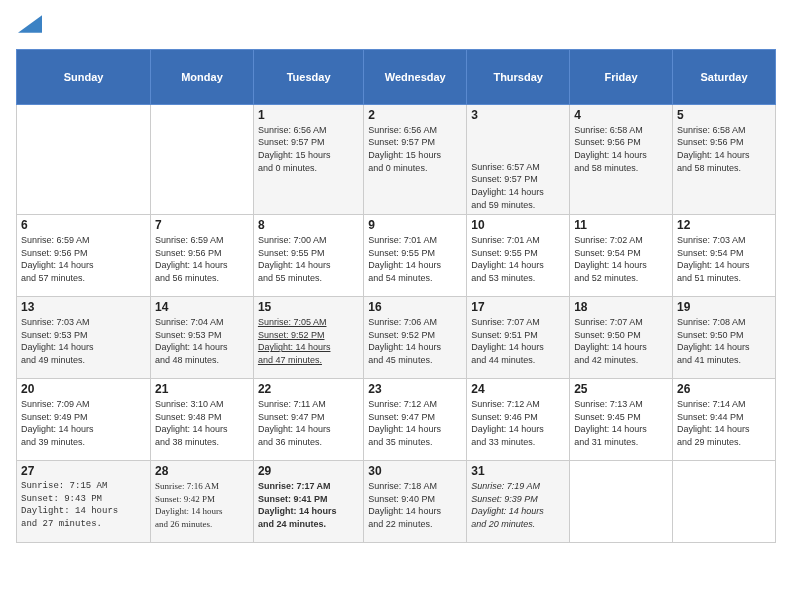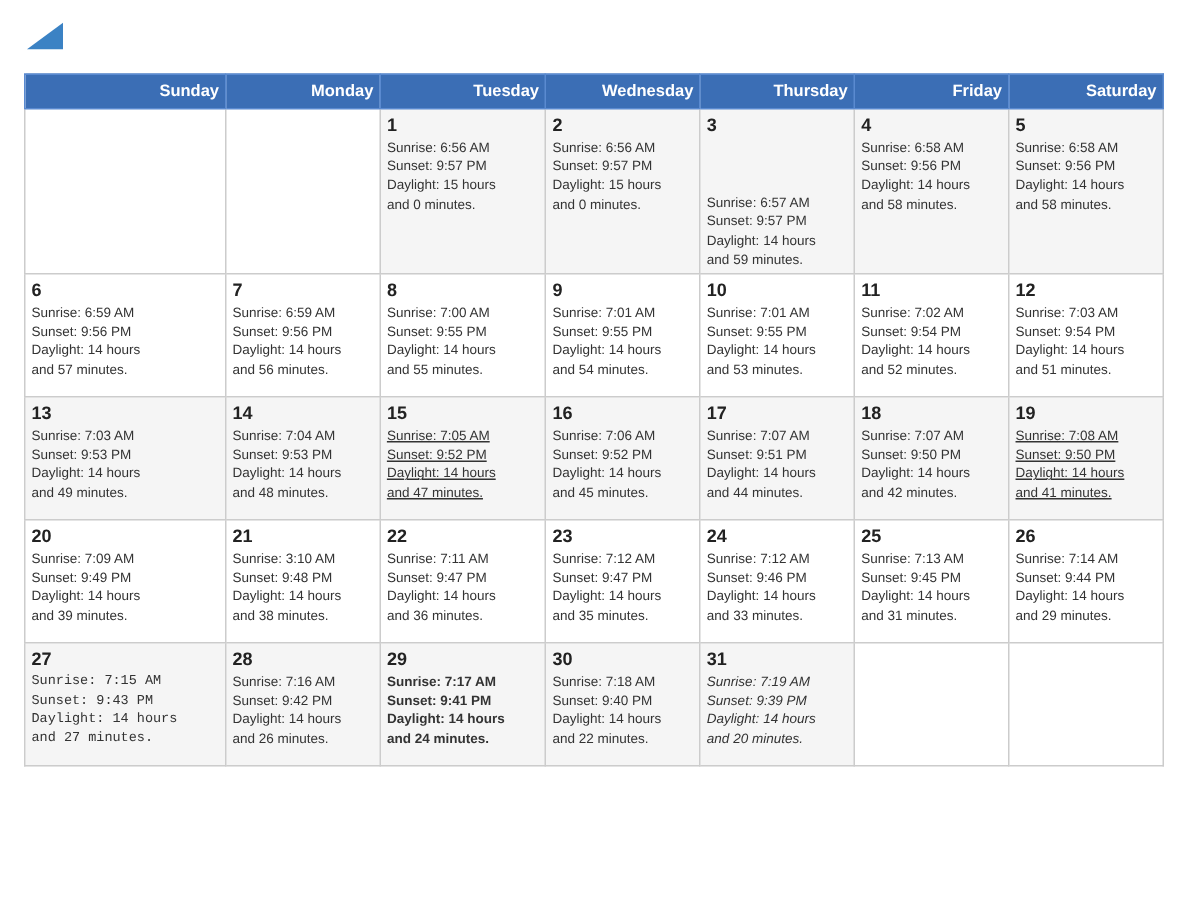--- a/index.html
+++ b/index.html
@@ -49,22 +49,22 @@
       color: #333;
     }
     table {
       width: 100%;
       border-collapse: collapse;
       font-size: 10px;
     }
     thead tr th {
       background-color: #3b6eb5;
       color: #fff;
-      text-align: right;
-      padding: 5px 4px;
+      text-align: center;
+      padding: 21px 4px;
       font-size: 11px;
       border: 1px solid #5a8ad0;
     }
     tbody tr td {
       border: 1px solid #ccc;
       vertical-align: top;
       padding: 3px 4px;
       height: 82px;
       background: #fff;
     }
@@ -250,21 +250,21 @@
         </td>
         <td>
           <div class="day-number">18</div>
           <div class="day-info" style="white-space: pre-line;">Sunrise: 7:07 AM
 Sunset: 9:50 PM
 Daylight: 14 hours
 and 42 minutes.</div>
         </td>
         <td>
           <div class="day-number">19</div>
-          <div class="day-info" style="white-space: pre-line; text-decoration: underline;">Sunrise: 7:08 AM
+          <div class="day-info" style="white-space: pre-line;">Sunrise: 7:08 AM
 Sunset: 9:50 PM
 Daylight: 14 hours
 and 41 minutes.</div>
         </td>
       </tr>
       <tr>
         <td>
           <div class="day-number">20</div>
           <div class="day-info" style="white-space: pre-line;">Sunrise: 7:09 AM
 Sunset: 9:49 PM
@@ -317,21 +317,21 @@
       <tr>
         <td>
           <div class="day-number">27</div>
           <div class="day-info" style="white-space: pre-line; font-family: Liberation Mono, monospace;">Sunrise: 7:15 AM
 Sunset: 9:43 PM
 Daylight: 14 hours
 and 27 minutes.</div>
         </td>
         <td>
           <div class="day-number">28</div>
-          <div class="day-info" style="white-space: pre-line;">Sunrise: 7:16 AM
+          <div class="day-info" style="white-space: pre-line; font-family: Liberation Serif, serif;">Sunrise: 7:16 AM
 Sunset: 9:42 PM
 Daylight: 14 hours
 and 26 minutes.</div>
         </td>
         <td>
           <div class="day-number">29</div>
           <div class="day-info" style="white-space: pre-line; font-weight: bold;">Sunrise: 7:17 AM
 Sunset: 9:41 PM
 Daylight: 14 hours
 and 24 minutes.</div>

